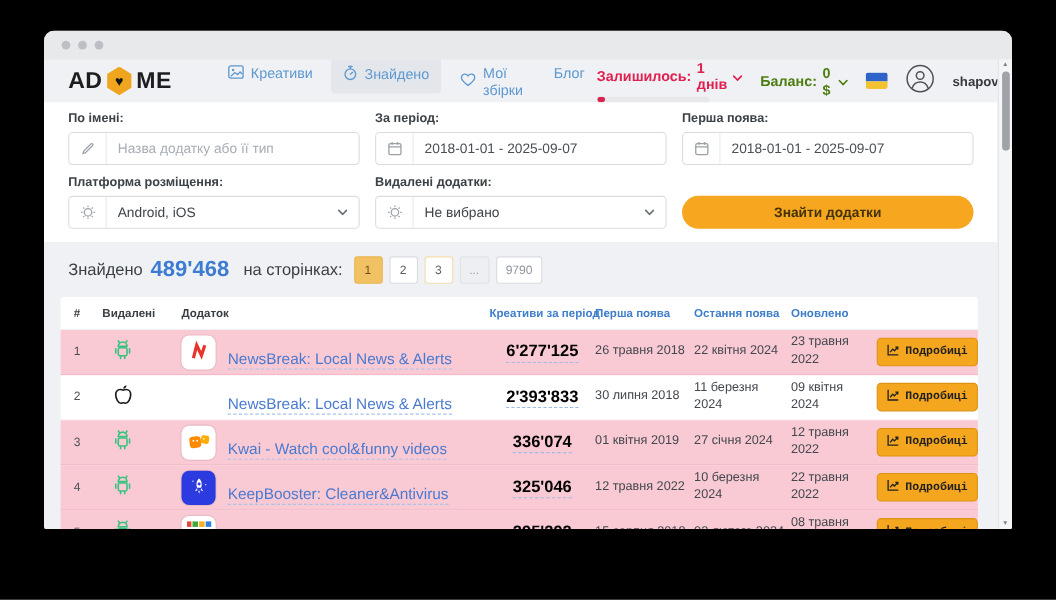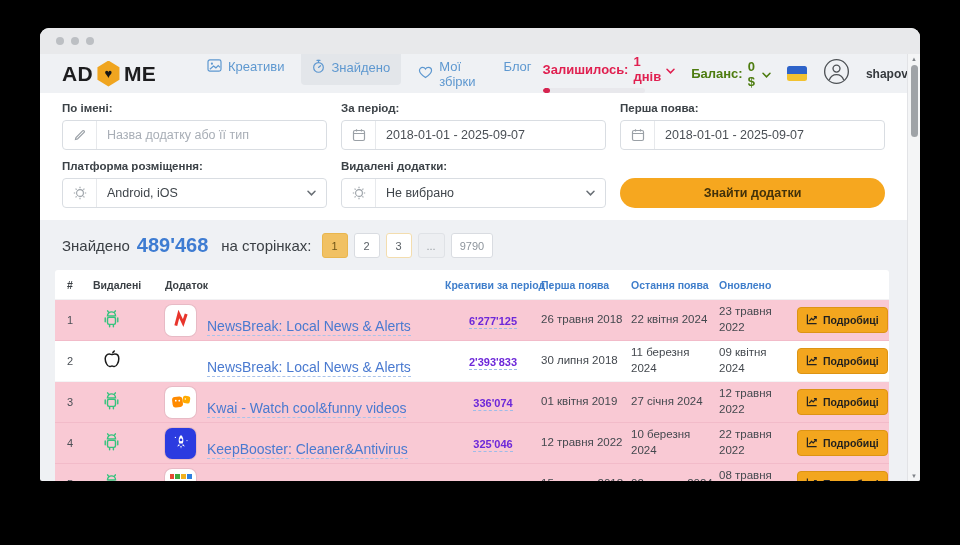--- a/index.html
+++ b/index.html
@@ -80,27 +80,27 @@
   .cell-num { font-size:11px; color:#4a4f55; }
   .cell-platform { padding-left:9px; display:flex; }
   .cell-app { display:flex; align-items:flex-end; gap:11px; min-width:0; }
   .appicon { width:31px; height:31px; flex:none; border-radius:7px; background:#fff;
              box-shadow:0 0 0 1px rgba(0,0,0,.07); display:flex; align-items:center; justify-content:center;
              overflow:hidden; position:relative; }
   .appicon.blank { visibility:hidden; }
   .applink { font-size:14px; color:#4a7ad0; text-decoration:none; border-bottom:1px dashed #a9c3ea;
              padding-bottom:1px; white-space:nowrap; overflow:hidden; cursor:pointer; }
   .cell-count { text-align:center; }
-  .countlink { font-size:11px; font-weight:700; color:#6d28d9; text-decoration:none;
+  .countlink { font-size:15px; font-weight:700; color:#000000; text-decoration:none;
                border-bottom:1px dashed #9dbce8; padding-bottom:1px; cursor:pointer; }
   .cell-date { font-size:11.5px; color:#43484e; line-height:1.35; padding-right:6px; }
   .cell-btn { display:flex; justify-content:flex-end; padding-right:8px; }
   .details-btn { display:flex; align-items:center; gap:5px; height:26px; padding:0 8px;
                  background:#f3a61e; border:1px solid #dd9414; border-radius:4px;
-                 font-family:Liberation Sans, sans-serif; font-size:10.5px; font-weight:700; color:#1f1f1f; cursor:pointer; white-space:nowrap; }
+                 font-family:Liberation Mono, monospace; font-size:10.5px; font-weight:700; color:#1f1f1f; cursor:pointer; white-space:nowrap; }
 
   
   .sn { width:22px; height:24px; display:flex; flex-direction:column; gap:2px; padding-top:2px; }
   .sn-bars { display:flex; gap:1.5px; }
   .sn-bars i { width:4.5px; height:5px; }
 
   
   .scrollbar { position:absolute; top:26px; right:0; bottom:0; width:13px;
                background:#f4f5f6; border-left:1px solid #e2e3e6; }
   .sb-arrow { position:absolute; left:0; width:100%; text-align:center; font-size:6px; color:#7f8388; cursor:pointer; }

